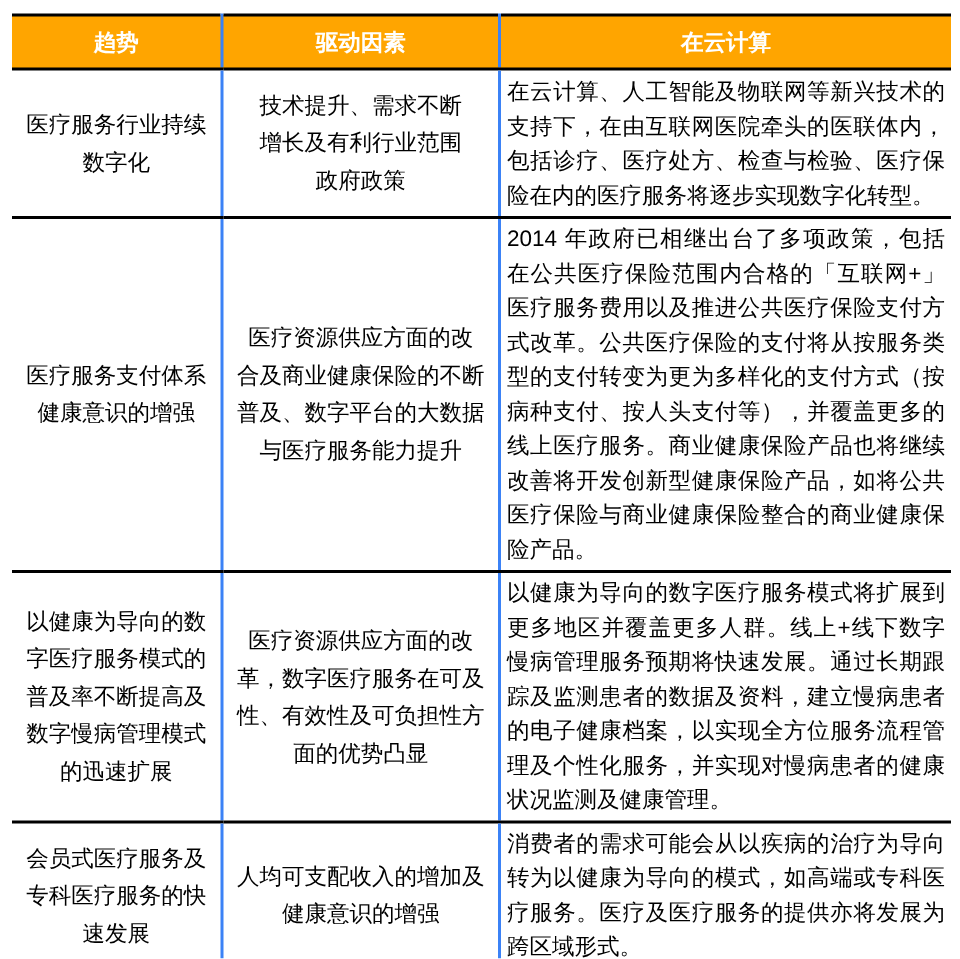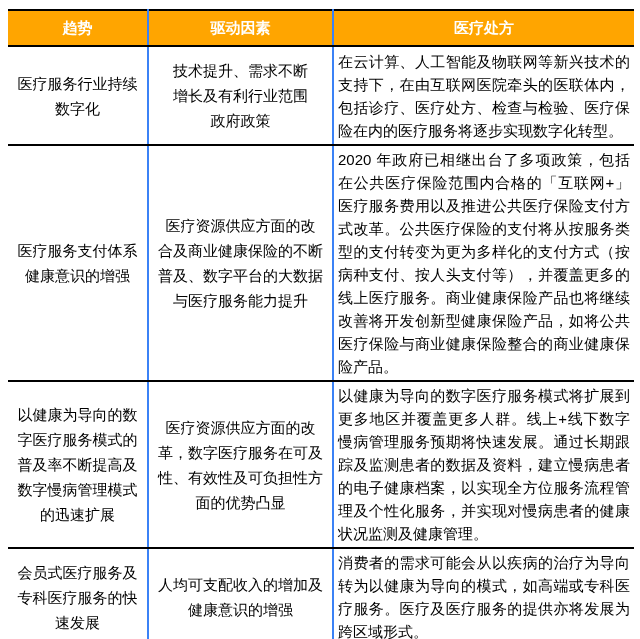--- a/index.html
+++ b/index.html
@@ -90,40 +90,40 @@
   <table class="trends-table">
     <colgroup>
       <col style="width:140px">
       <col style="width:185px">
       <col style="width:301px">
     </colgroup>
     <thead>
       <tr>
         <th>趋势</th>
         <th>驱动因素</th>
-        <th>医疗处方</th>
+        <th>在云计算</th>
       </tr>
     </thead>
     <tbody>
       <tr class="r1">
         <td class="trend-cell">医疗服务行业持续
 数字化</td>
         <td class="driver-cell">技术提升、需求不断
 增长及有利行业范围
 政府政策</td>
         <td class="detail-cell">在云计算、人工智能及物联网等新兴技术的支持下，在由互联网医院牵头的医联体内，包括诊疗、医疗处方、检查与检验、医疗保险在内的医疗服务将逐步实现数字化转型。</td>
       </tr>
       <tr class="r2">
         <td class="trend-cell">医疗服务支付体系
 健康意识的增强</td>
         <td class="driver-cell">医疗资源供应方面的改
 合及商业健康保险的不断
 普及、数字平台的大数据
 与医疗服务能力提升</td>
-        <td class="detail-cell">2020 年政府已相继出台了多项政策，包括在公共医疗保险范围内合格的「互联网+」医疗服务费用以及推进公共医疗保险支付方式改革。公共医疗保险的支付将从按服务类型的支付转变为更为多样化的支付方式（按病种支付、按人头支付等），并覆盖更多的线上医疗服务。商业健康保险产品也将继续改善将开发创新型健康保险产品，如将公共医疗保险与商业健康保险整合的商业健康保险产品。</td>
+        <td class="detail-cell">2014 年政府已相继出台了多项政策，包括在公共医疗保险范围内合格的「互联网+」医疗服务费用以及推进公共医疗保险支付方式改革。公共医疗保险的支付将从按服务类型的支付转变为更为多样化的支付方式（按病种支付、按人头支付等），并覆盖更多的线上医疗服务。商业健康保险产品也将继续改善将开发创新型健康保险产品，如将公共医疗保险与商业健康保险整合的商业健康保险产品。</td>
       </tr>
       <tr class="r3">
         <td class="trend-cell">以健康为导向的数
 字医疗服务模式的
 普及率不断提高及
 数字慢病管理模式
 的迅速扩展</td>
         <td class="driver-cell">医疗资源供应方面的改
 革，数字医疗服务在可及
 性、有效性及可负担性方

